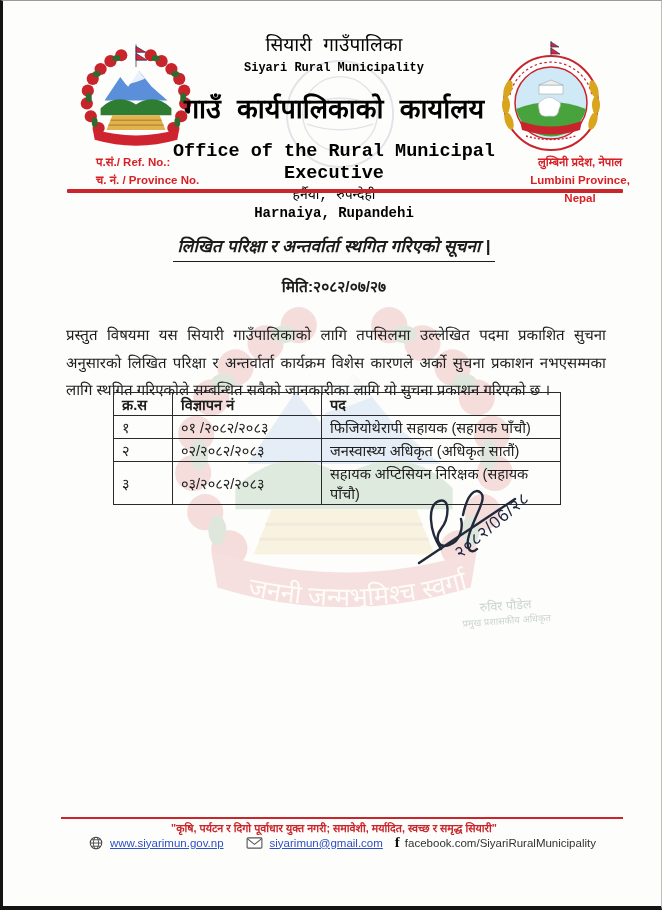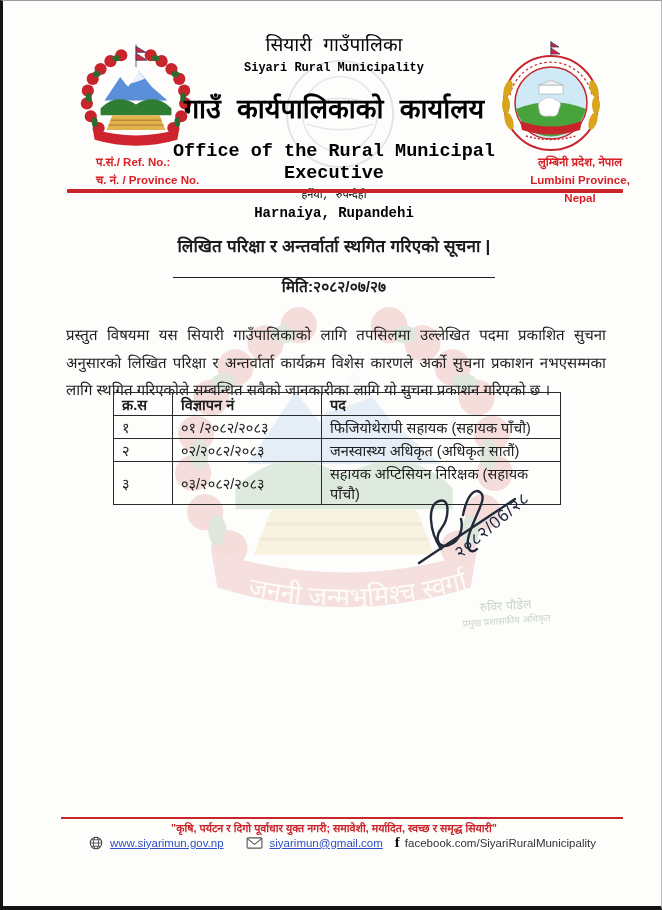--- a/index.html
+++ b/index.html
@@ -11,31 +11,31 @@
     font-family:"Liberation Sans","DejaVu Sans",sans-serif; color:#1c1c1c;
   }
   
   .logo-left{position:absolute;left:74px;top:42px;width:118px;height:114px;}
   .logo-right{position:absolute;left:490px;top:38px;width:116px;height:122px;}
   .header-center{position:absolute;left:160px;top:34px;width:342px;text-align:center;color:#000000;font-family:Liberation Mono, monospace;}
   .h-np-small{font-size:19px;line-height:23px;}
   .h-en-small{font-size:12px;font-weight:bold;line-height:18px;margin-top:1px;}
   .h-np-big{font-size:27px;font-weight:bold;line-height:32px;margin-top:18px;}
   .h-en-big{font-size:18.5px;font-weight:bold;line-height:22px;margin-top:14px;}
-  .h-place-np{font-size:11px;line-height:19px;margin-top:1px;}
+  .h-place-np{font-size:14px;line-height:19px;margin-top:1px;}
   .h-place-en{font-size:14px;font-weight:bold;line-height:16px;}
   .ref-block{position:absolute;left:93px;top:152px;color:#d91f26;font-weight:bold;font-size:11.5px;line-height:18px;}
   .province-block{position:absolute;left:522px;top:152px;width:110px;text-align:center;color:#d91f26;font-weight:bold;font-size:11.5px;line-height:18px;}
   .stamp-faint{position:absolute;left:278px;top:52px;width:118px;height:122px;opacity:.28;pointer-events:none;}
   .red-rule{position:absolute;left:64px;top:188px;width:556px;height:4px;background:#c9252b;border-radius:1px;}
   
   .watermark{position:absolute;left:148px;top:288px;width:386px;height:368px;opacity:.14;pointer-events:none;}
   
   .title-wrap{position:absolute;left:0;top:233px;width:662px;text-align:center;}
-  .title{display:inline-block;font-size:17px;font-weight:bold;border-bottom:1.6px solid #1c1c1c;padding:0 4px 20px 4px;letter-spacing:.2px;}
+  .title{display:inline-block;font-size:17px;font-weight:bold;border-bottom:1.6px solid #1c1c1c;padding:0 4px 4px 4px;letter-spacing:.2px;font-style:italic;}
   .date-wrap{position:absolute;left:0;top:274px;width:662px;text-align:center;font-size:15.5px;font-weight:600;}
   .body-par{position:absolute;left:63px;top:305px;width:540px;font-size:15px;line-height:27.5px;text-align:justify;}
   
   table.positions{position:absolute;left:110px;top:391px;width:448px;border-collapse:collapse;font-size:14.5px;}
   table.positions th,table.positions td{border:1.4px solid #2a2a2a;padding:1px 8px;height:20px;text-align:left;font-weight:normal;}
   table.positions th{font-weight:bold;}
   .col-sn{width:42px;}
   .col-ad{width:132px;}
   
   .signature-block{position:absolute;left:398px;top:466px;width:230px;height:190px;}

